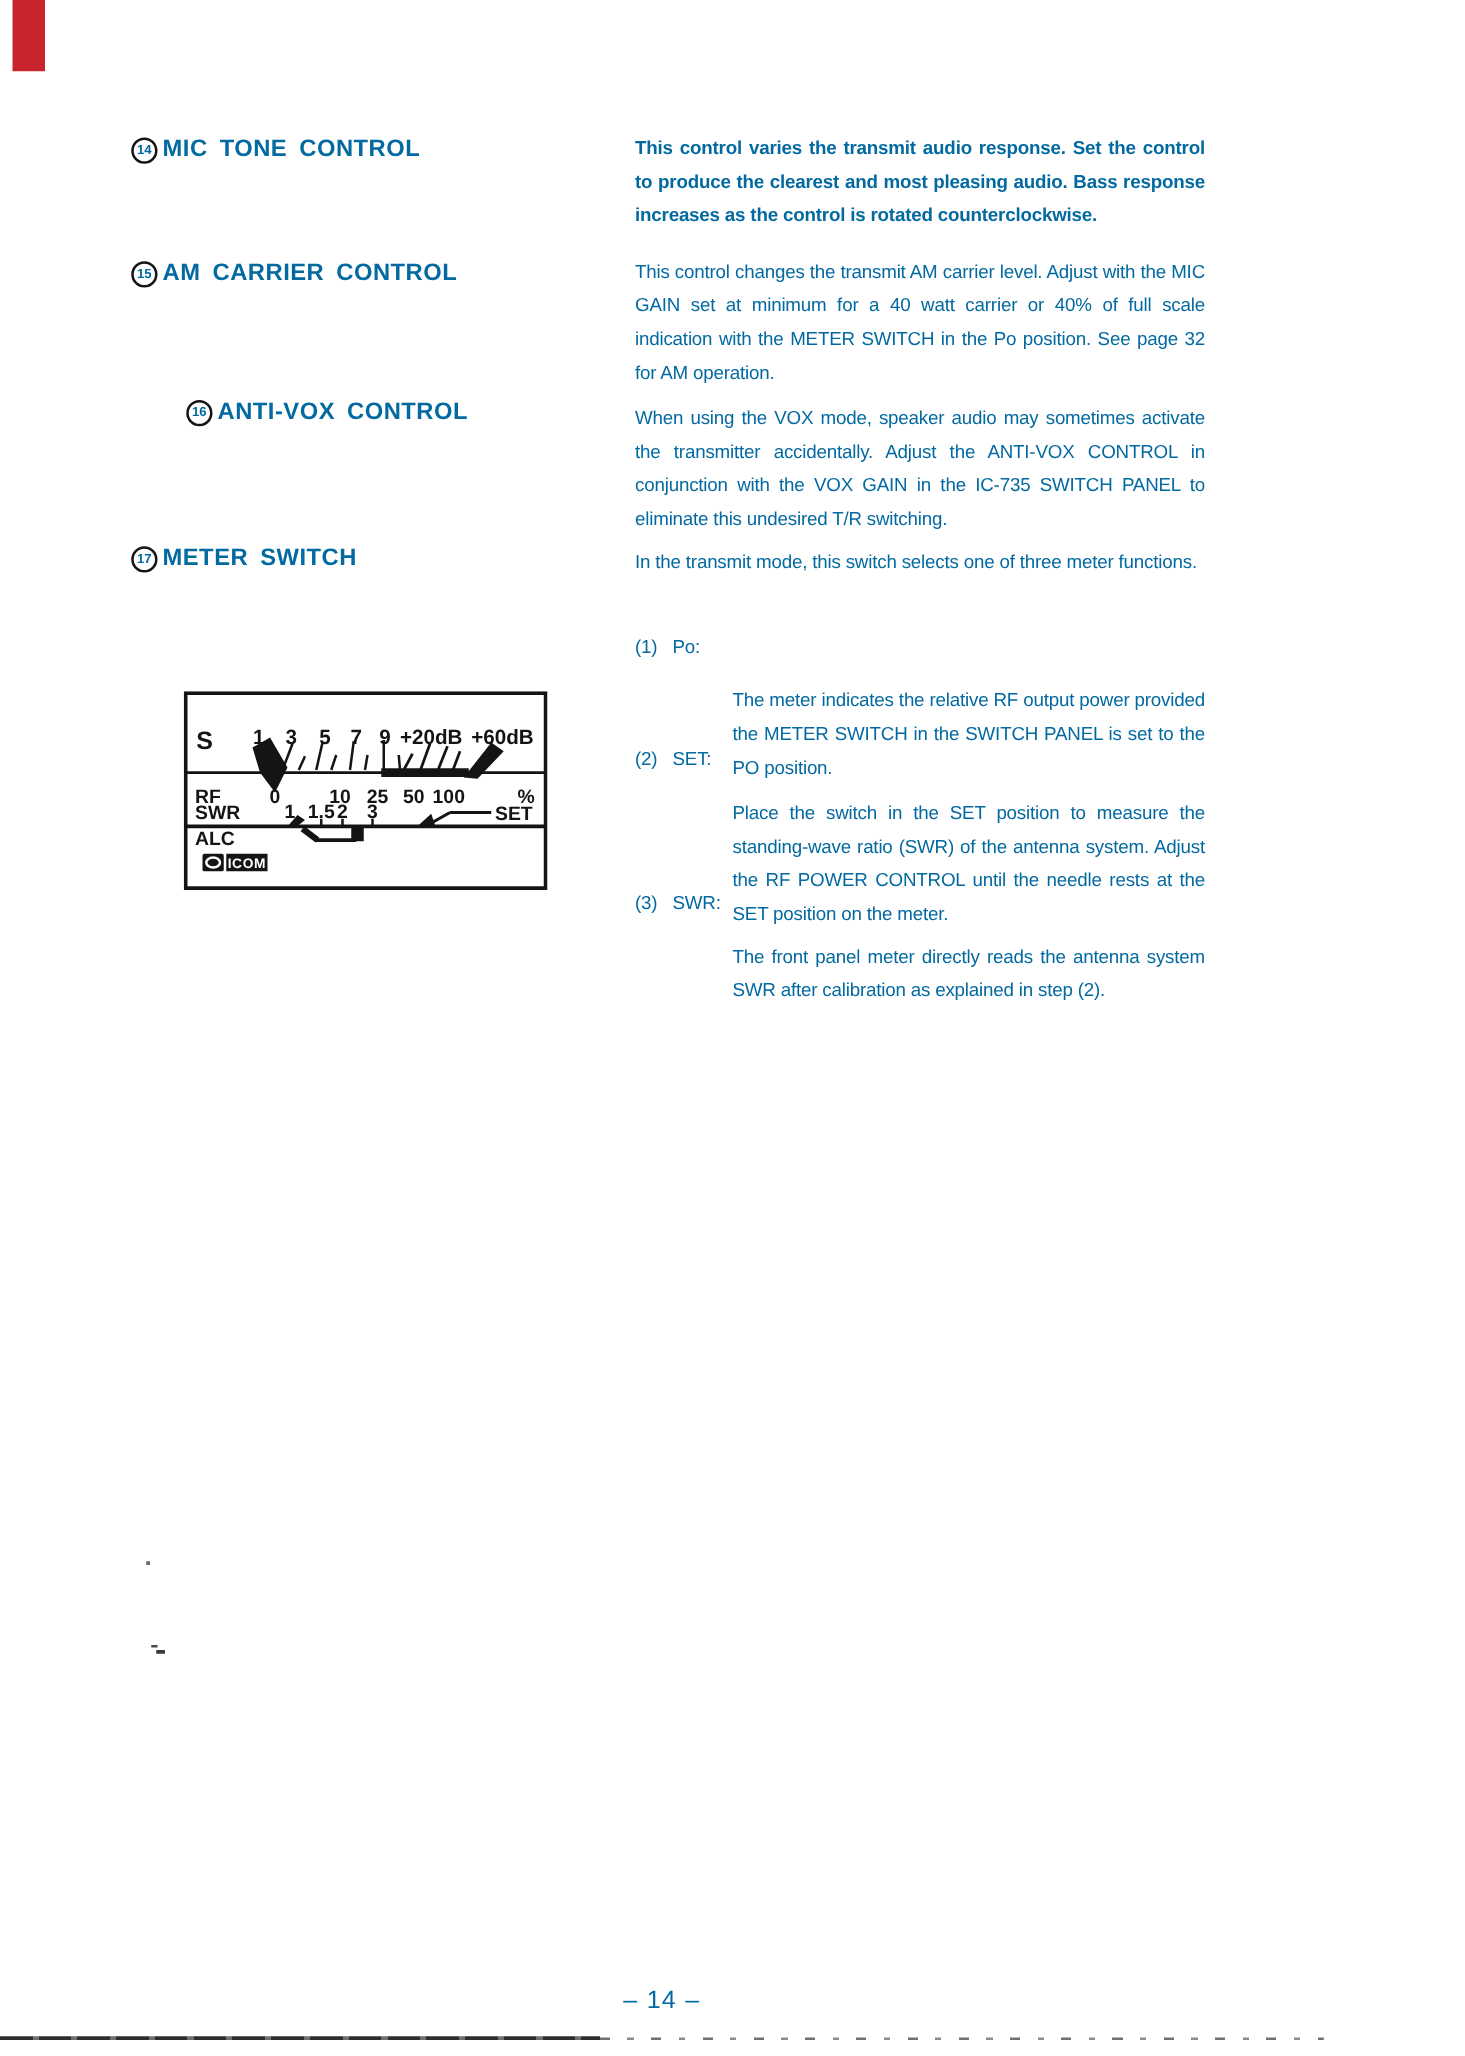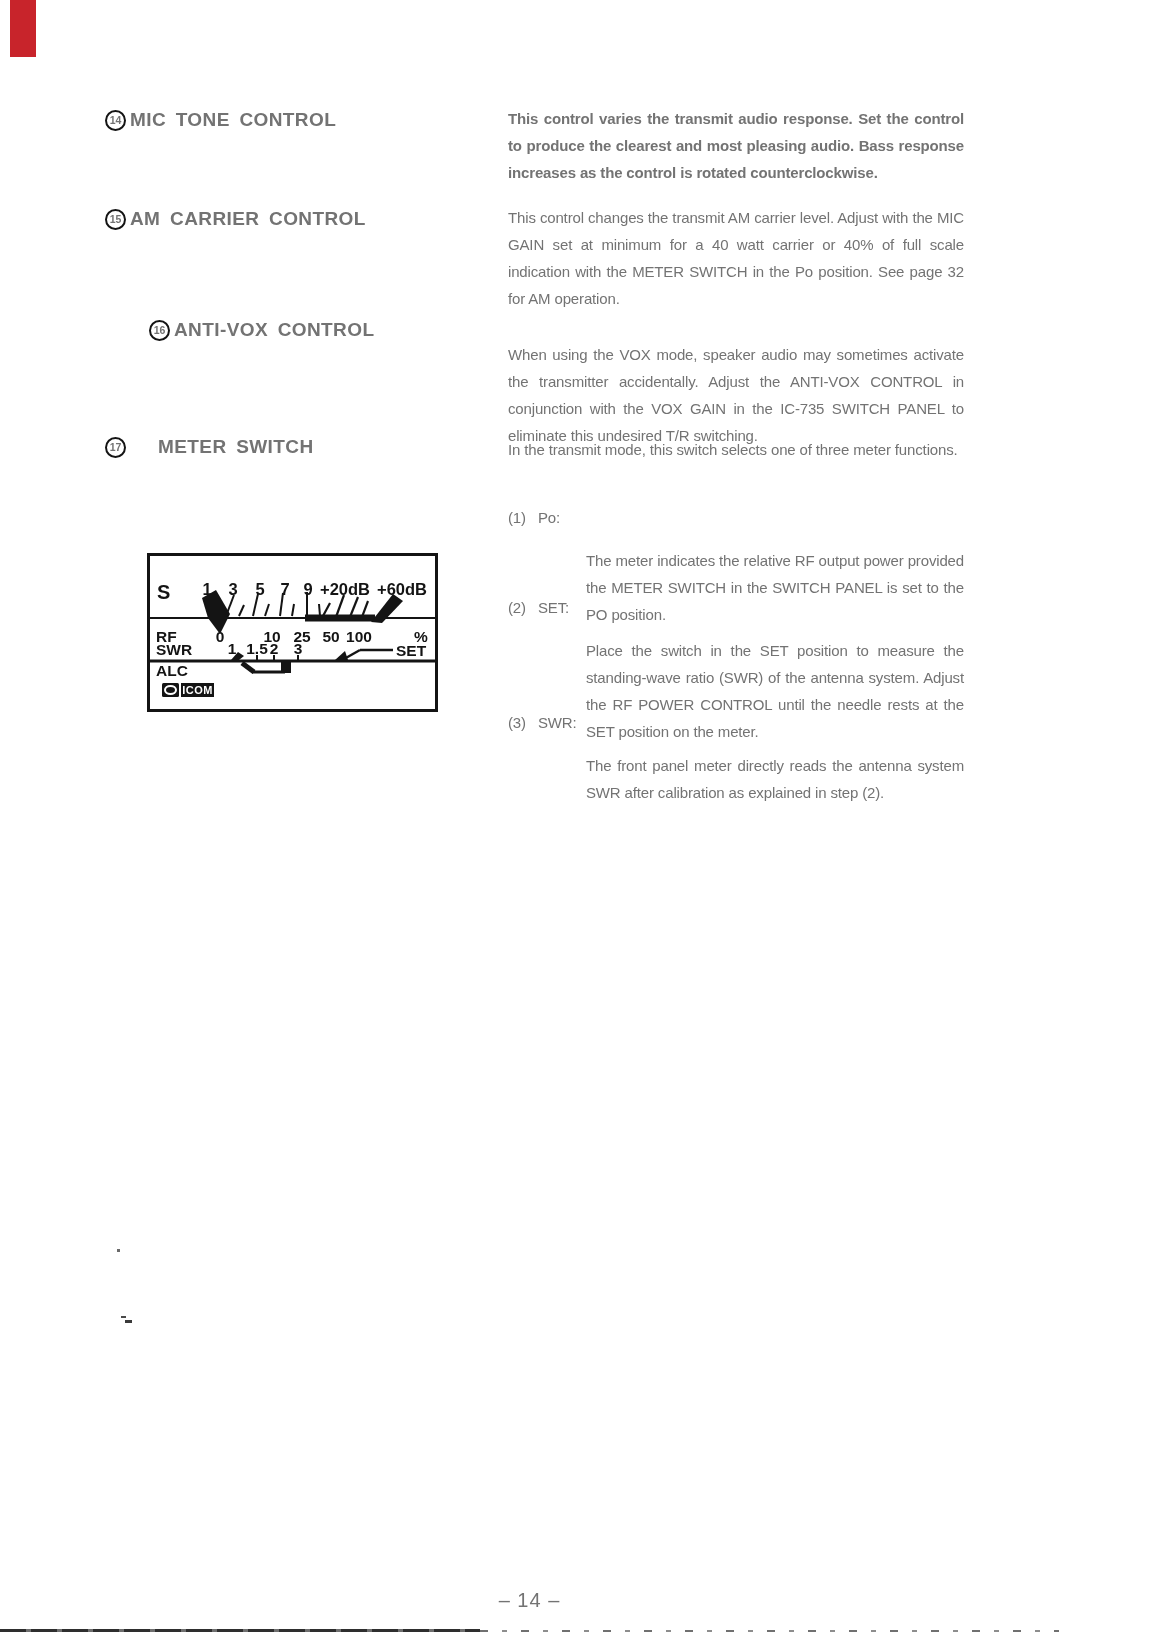--- a/index.html
+++ b/index.html
@@ -1,21 +1,21 @@
 <!DOCTYPE html>
 <html><head>
 <meta charset="utf-8">
 <style>
   html,body{margin:0;padding:0;background:#ffffff;}
   #page{
     position:relative;
     width:1059px;height:1645px;
     background:#ffffff;
     font-family:"Liberation Sans", sans-serif;
-    color:#737373;
+    color:#0369a1;
     overflow:hidden;
   }
   .abs{position:absolute;}
   
   .red-tab{left:10px;top:0;width:26px;height:57px;background:#c8242b;}
   
   .heading{
     left:105px;
     font-size:19px;font-weight:bold;
     letter-spacing:.4px;word-spacing:4px;
@@ -77,23 +77,23 @@
   <div class="abs heading" style="top:206px;">
     <span class="circ">15</span>
     <span>AM CARRIER CONTROL</span>
   </div>
   <div class="abs body-col" style="top:204px;">This control changes the transmit AM carrier level.  Adjust with the MIC GAIN set at minimum for a 40 watt carrier or 40% of full scale indication with the METER SWITCH in the Po position.  See page 32 for AM operation.</div>
 
   <div class="abs heading" style="top:317px;margin-left:44px;">
     <span class="circ">16</span>
     <span>ANTI-VOX CONTROL</span>
   </div>
-  <div class="abs body-col" style="top:321px;margin-top:20px;">When using the VOX mode, speaker audio may sometimes activate the transmitter accidentally.  Adjust the ANTI-VOX CONTROL in conjunction with the VOX GAIN in the IC-735 SWITCH PANEL to eliminate this undesired T/R switching.</div>
+  <div class="abs body-col" style="top:321px;">When using the VOX mode, speaker audio may sometimes activate the transmitter accidentally.  Adjust the ANTI-VOX CONTROL in conjunction with the VOX GAIN in the IC-735 SWITCH PANEL to eliminate this undesired T/R switching.</div>
 
-  <div class="abs heading" style="top:434px;gap:28px;">
+  <div class="abs heading" style="top:434px;">
     <span class="circ">17</span>
     <span>METER SWITCH</span>
   </div>
   <div class="abs body-col" style="top:436px;">In the transmit mode, this switch selects one of three meter functions.</div>
 
   <div class="abs item-row" style="top:504px;">
     <span class="item-label">(1)</span>
     <span class="item-term">Po:</span>
     <span class="item-text">The meter indicates the relative RF output power provided the METER SWITCH in the SWITCH PANEL is set to the PO position.</span>
   </div>

